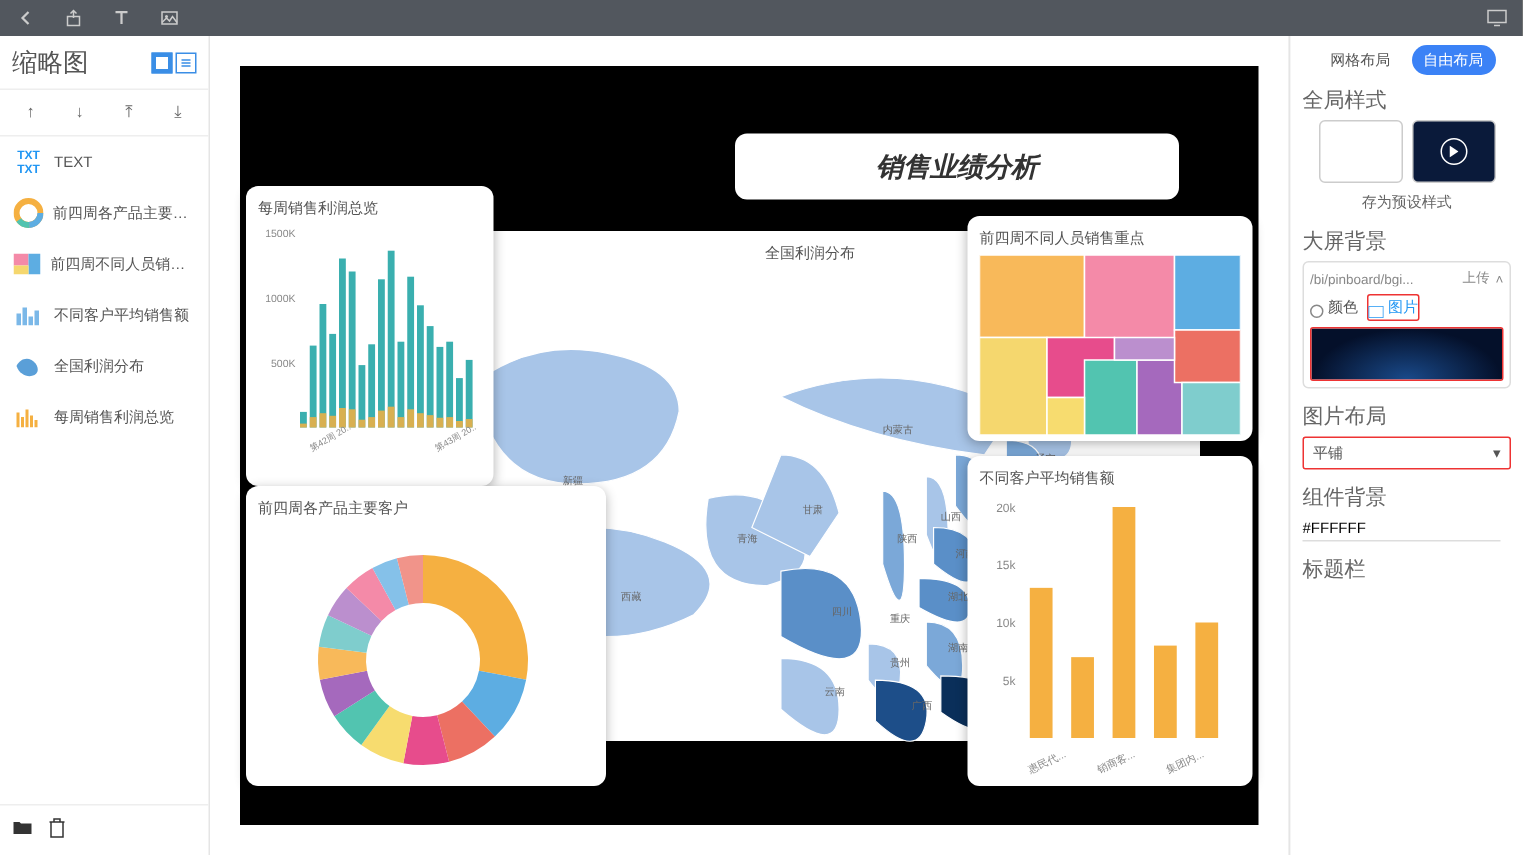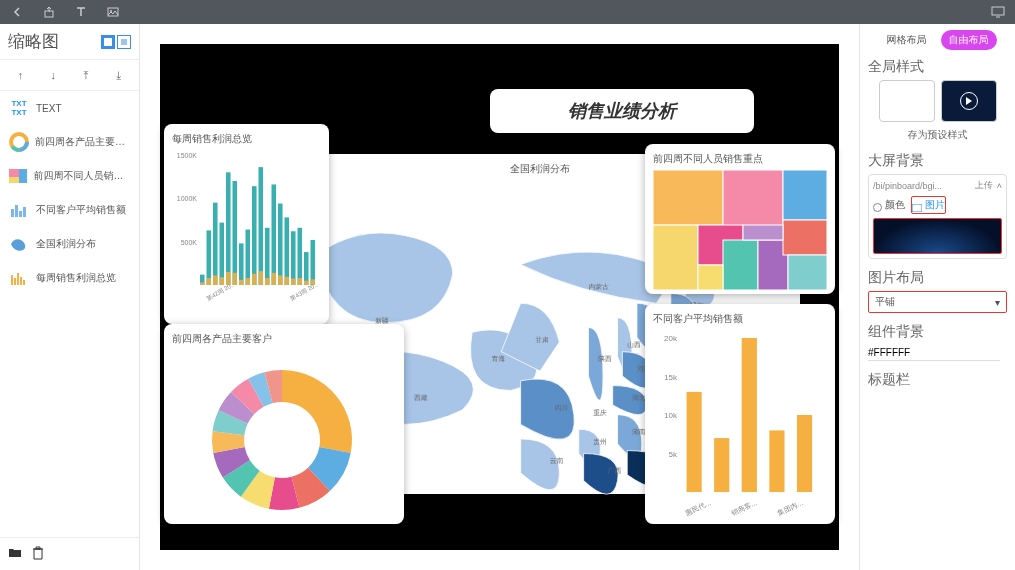--- a/index.html
+++ b/index.html
@@ -18,31 +18,31 @@
 .arrow-btn{width:18px;height:18px;display:flex;align-items:center;justify-content:center;cursor:pointer;color:#666}
 .comp-list{flex:1;overflow:auto}
 .comp-item{display:flex;align-items:center;gap:6px;padding:6px 8px;cursor:pointer}
 .comp-ic{width:22px;height:22px;display:flex;align-items:center;justify-content:center;font-size:9px}
 .comp-lbl{font-size:10px;color:#555;white-space:nowrap;overflow:hidden;text-overflow:ellipsis}
 .side-foot{padding:8px;border-top:1px solid #eee;display:flex;gap:10px}
 .canvas-wrap{flex:1;background:#fff;padding:20px;overflow:hidden}
 .canvas{position:relative;width:100%;height:100%;background:#000}
 .card{position:absolute;background:#fff;border-radius:8px;padding:8px;box-shadow:0 2px 8px rgba(0,0,0,.3)}
 .card-title{font-size:10px;color:#555;margin-bottom:4px}
-.title-card{left:330px;top:45px;width:264px;text-align:center;padding:10px}
+.title-card{left:330px;top:45px;width:296px;text-align:center;padding:10px}
 .title-card h2{font-size:18px;font-weight:bold;font-style:italic}
 .bar1{left:4px;top:80px;width:165px;height:200px}
 .map-card{left:120px;top:110px;width:520px;height:340px;border-radius:12px;z-index:0}
 .treemap-card{right:4px;top:100px;width:190px;height:150px}
 .bar2-card{right:4px;top:260px;width:190px;height:220px}
 .donut-card{left:4px;top:280px;width:240px;height:200px}
 .props{width:156px;background:#fff;border-left:1px solid #e5e5e5;padding:6px 8px;overflow-y:auto;font-size:10px;color:#555}
 .layout-tabs{display:flex;gap:6px;justify-content:center;margin-bottom:8px}
 .lt{padding:3px 8px;border-radius:10px;cursor:pointer;font-size:10px}
-.lt.active{background:#d946ef;color:#fff}
+.lt.active{background:#3b82f6;color:#fff}
 .prop-sec{margin-bottom:10px}
 .prop-lbl{font-size:14px;color:#666;margin-bottom:4px}
 .preview-row{display:flex;gap:6px;justify-content:center;margin-bottom:6px}
 .pv-box{width:56px;height:42px;border:1px solid #ccc;border-radius:4px;background:#fff}
 .pv-box.dark{background:#0a1a3a;display:flex;align-items:center;justify-content:center}
 .play-circ{width:18px;height:18px;border:1px solid #fff;border-radius:50%;display:flex;align-items:center;justify-content:center}
 .save-preset{text-align:center;font-size:10px;color:#666;cursor:pointer}
 .dim-row{display:flex;gap:8px}
 .dim-col{flex:1}
 .dim-lab{font-size:9px}

